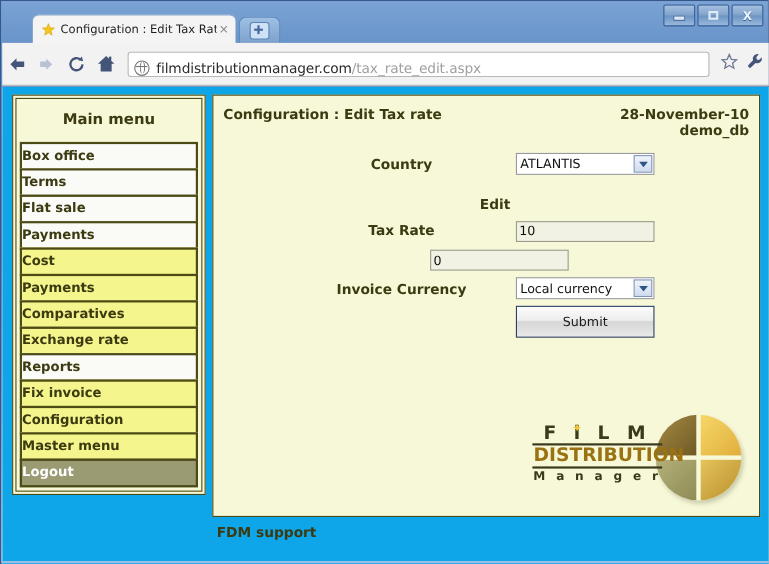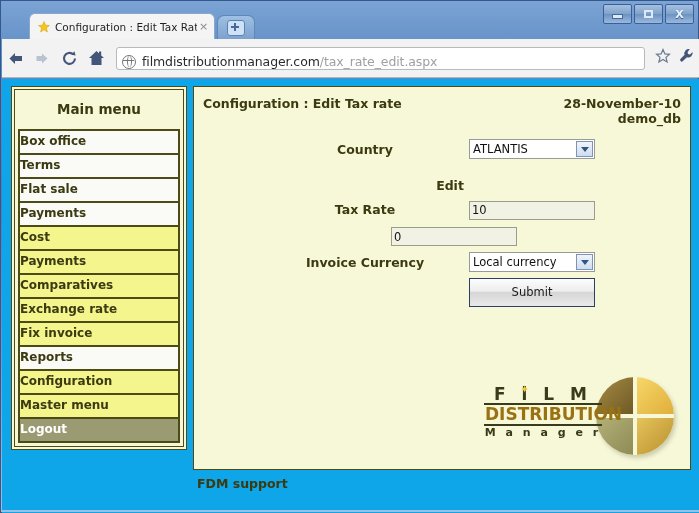--- a/index.html
+++ b/index.html
@@ -587,22 +587,22 @@
             <div class="menu-title">Main menu</div>
 
             <div class="menu-btn white">Box office</div>
             <div class="menu-btn white">Terms</div>
             <div class="menu-btn white">Flat sale</div>
             <div class="menu-btn white">Payments</div>
             <div class="menu-btn yellow">Cost</div>
             <div class="menu-btn yellow">Payments</div>
             <div class="menu-btn yellow">Comparatives</div>
             <div class="menu-btn yellow">Exchange rate</div>
+            <div class="menu-btn white">Reports</div>
             <div class="menu-btn yellow">Fix invoice</div>
-            <div class="menu-btn white">Reports</div>
             <div class="menu-btn yellow">Configuration</div>
             <div class="menu-btn yellow">Master menu</div>
             <div class="menu-btn logout">Logout</div>
           </div>
         </div>
 
         <div class="main-panel">
 
           <div class="panel-header">
             <div class="panel-title">Configuration : Edit Tax rate</div>

